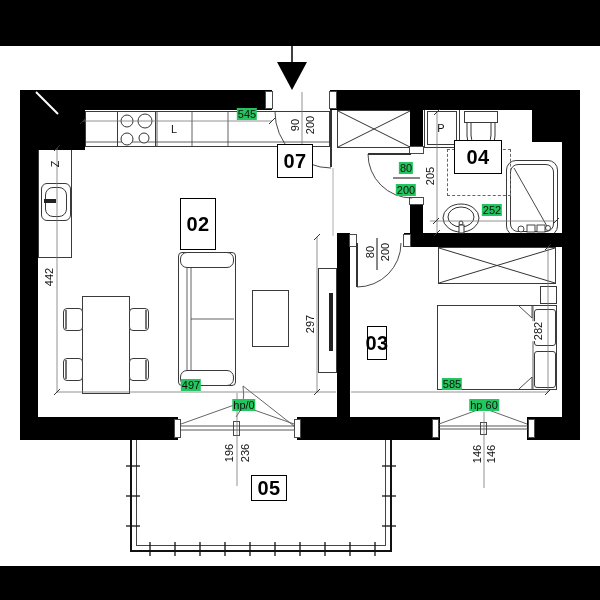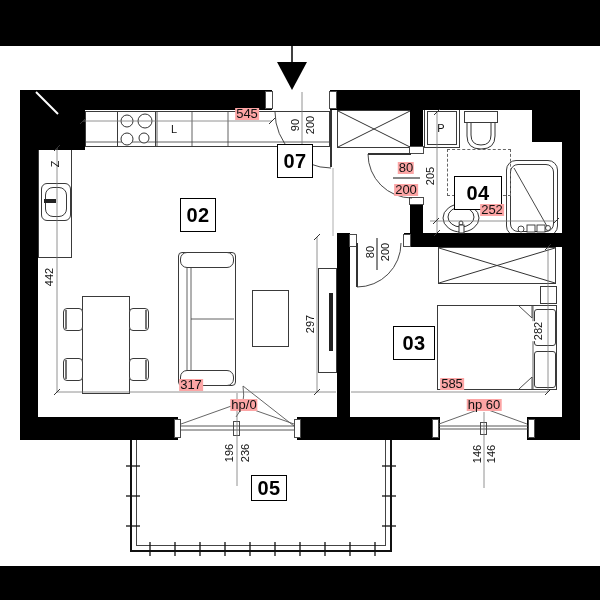--- a/index.html
+++ b/index.html
@@ -8,21 +8,21 @@
   .wall{position:absolute;background:#000;}
   .furn{position:absolute;border:1px solid #3a3a3a;background:#fff;box-sizing:border-box;}
   .frame{position:absolute;border:1px solid #4a4a4a;background:#fff;box-sizing:border-box;}
   .dark{position:absolute;background:#222;}
   .dashedbox{position:absolute;border:1px dashed #666;background:transparent;box-sizing:border-box;}
   .rail-outer{position:absolute;border-left:2px solid #111;border-right:2px solid #111;border-bottom:2px solid #111;box-sizing:border-box;}
   .rail-inner{position:absolute;border-left:1px solid #444;border-right:1px solid #444;border-bottom:1px solid #444;box-sizing:border-box;}
   .roomlabel{position:absolute;border:1.5px solid #000;background:#fff;box-sizing:border-box;
              display:flex;align-items:center;justify-content:center;
              font-weight:bold;font-size:20px;color:#000;letter-spacing:0.5px;}
-  .dim{position:absolute;font-size:13px;color:#111;background:#fca5a5;padding:0 1px;line-height:12px;
+  .dim{position:absolute;font-size:11px;color:#111;background:#22c55e;padding:0 1px;line-height:12px;
        transform:translate(-50%,-50%);white-space:nowrap;}
   .vdim{position:absolute;font-size:11px;color:#111;background:#fff;padding:0 1px;line-height:12px;
         transform:translate(-50%,-50%) rotate(-90deg);white-space:nowrap;}
   .fix{position:absolute;font-size:11px;color:#111;transform:translate(-50%,-50%);background:transparent;}
   .fixv{position:absolute;font-size:11px;color:#111;transform:translate(-50%,-50%) rotate(-90deg);}
   svg.overlay{position:absolute;left:0;top:0;}
 </style>
 </head>
 <body>
 
@@ -226,45 +226,45 @@
       <line x1="434" y1="115" x2="440" y2="109"></line>
         <line x1="434" y1="236" x2="440" y2="230"></line>
       <line x1="433" y1="224" x2="439" y2="218"></line>
         <line x1="553" y1="224" x2="559" y2="218"></line>
     </g>
   </svg>
 
   <div class="roomlabel" style="left:277px;top:144px;width:36px;height:34px">
       <span>07</span>
     </div>
-  <div class="roomlabel" style="left:180px;top:198px;width:36px;height:34px">
+  <div class="roomlabel" style="left:180px;top:198px;width:36px;height:52px">
       <span>02</span>
     </div>
-  <div class="roomlabel" style="left:393px;top:326px;width:42px;height:34px">
+  <div class="roomlabel" style="left:367px;top:326px;width:20px;height:34px">
       <span>03</span>
     </div>
-  <div class="roomlabel" style="left:454px;top:176px;width:48px;height:34px">
+  <div class="roomlabel" style="left:454px;top:140px;width:48px;height:34px">
       <span>04</span>
     </div>
   <div class="roomlabel" style="left:251px;top:475px;width:36px;height:26px">
       <span>05</span>
     </div>
 
   <div class="dim" style="left:247px;top:114px">545</div>
   <div class="vdim" style="left:295px;top:125px">90</div>
   <div class="vdim" style="left:310px;top:125px">200</div>
   <div class="dim" style="left:406px;top:168px">80</div>
   <div class="dim" style="left:406px;top:190px">200</div>
   <div class="vdim" style="left:430px;top:176px">205</div>
   <div class="dim" style="left:492px;top:210px">252</div>
   <div class="vdim" style="left:370px;top:252px">80</div>
   <div class="vdim" style="left:385px;top:252px">200</div>
   <div class="vdim" style="left:49px;top:277px">442</div>
   <div class="vdim" style="left:310px;top:324px">297</div>
-  <div class="dim" style="left:191px;top:385px">317</div>
+  <div class="dim" style="left:191px;top:385px">497</div>
   <div class="dim" style="left:452px;top:384px">585</div>
   <div class="vdim" style="left:538px;top:331px">282</div>
   <div class="dim" style="left:244px;top:405px">hp/0</div>
   <div class="dim" style="left:484px;top:405px">hp 60</div>
   <div class="vdim" style="left:229px;top:453px">196</div>
   <div class="vdim" style="left:245px;top:453px">236</div>
   <div class="vdim" style="left:477px;top:454px">146</div>
   <div class="vdim" style="left:491px;top:454px">146</div>
 
   <div class="fix" style="left:174px;top:129px">L</div>

